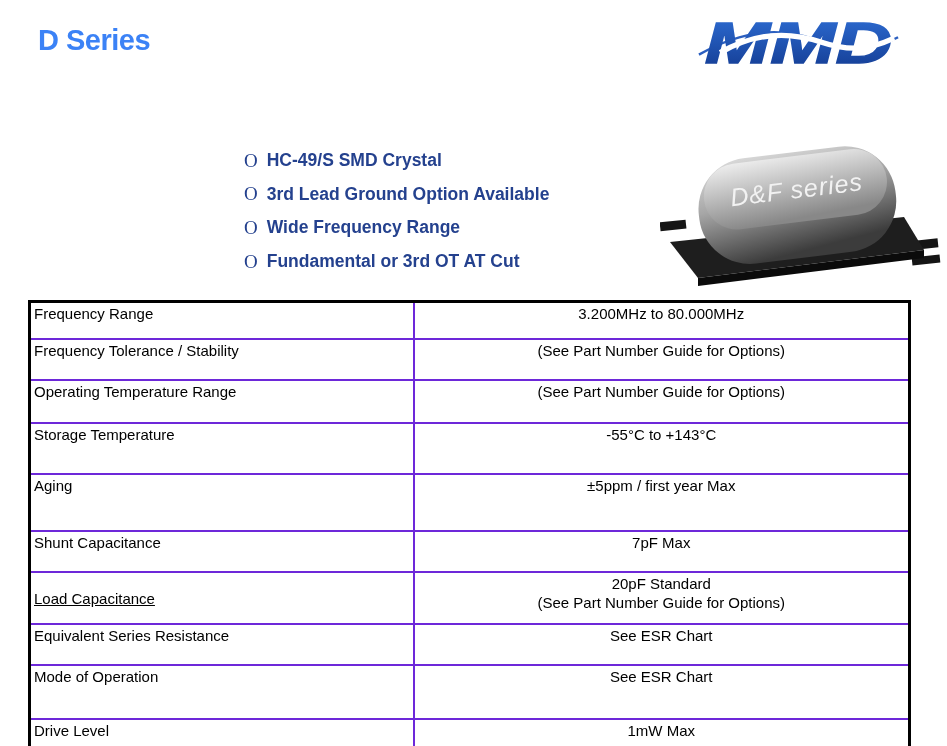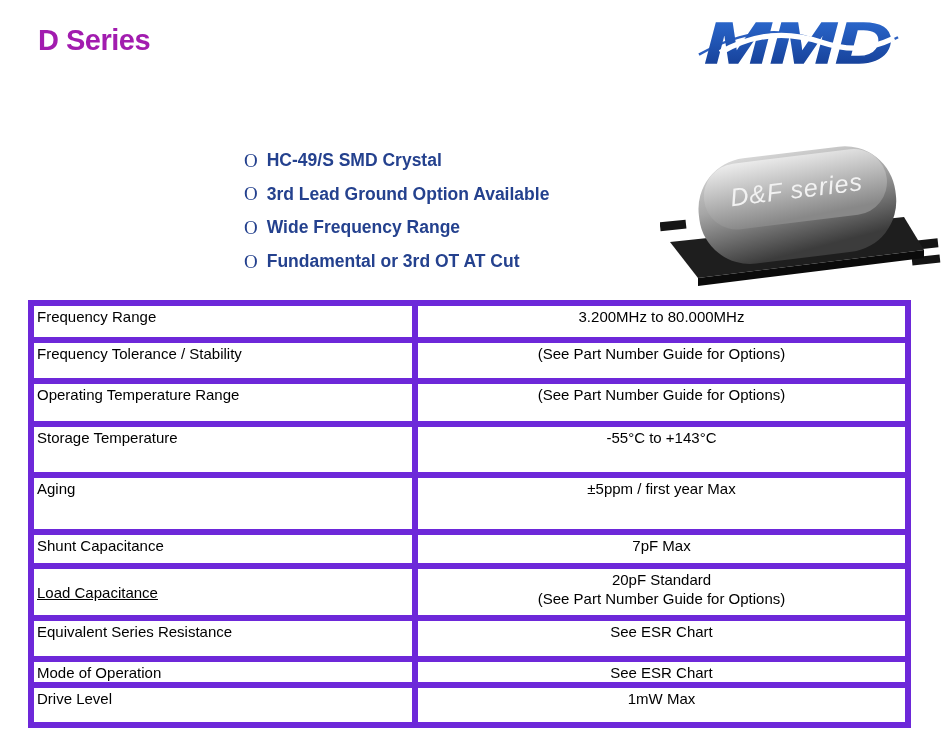--- a/index.html
+++ b/index.html
@@ -9,21 +9,21 @@
     position: relative;
     overflow: hidden;
     font-family: "Liberation Sans", sans-serif;
     color: #000;
   }
   .page { position: absolute; inset: 0; }
 
   
   .title {
     position: absolute; left: 38px; top: 24px;
-    font-size: 29px; font-weight: bold; color: #a21caf;
+    font-size: 29px; font-weight: bold; color: #3b82f6;
     letter-spacing: -0.5px;
   }
 
   
   .logo { position: absolute; left: 696px; top: 14px; width: 205px; height: 58px; }
 
   
   .features {
     position: absolute; left: 244px; top: 144px;
     list-style: none;
@@ -44,36 +44,36 @@
 
   
   table.specs {
     position: absolute; left: 28px; top: 300px;
     width: 883px;
     border-collapse: collapse;
     border: 3px solid #000;
     table-layout: fixed;
   }
   table.specs td {
-    border: 6px solid #6d28d9;
+    border: 2px solid #6d28d9;
     vertical-align: top;
     font-size: 15px;
     line-height: 19px;
   }
   td.spec-name  { width: 384px; padding: 1px 2px 0 3px; text-align: left; }
   td.spec-value { text-align: center; padding-top: 1px; white-space: pre-line; }
   tr:nth-child(1)  { height: 37px; }
   tr:nth-child(2)  { height: 41px; }
   tr:nth-child(3)  { height: 43px; margin-top: 23px; }
   tr:nth-child(4)  { height: 51px; }
   tr:nth-child(5)  { height: 57px; }
-  tr:nth-child(6)  { height: 34px; }
+  tr:nth-child(6)  { height: 41px; }
   tr:nth-child(7)  { height: 52px; }
   tr:nth-child(8)  { height: 41px; }
-  tr:nth-child(9)  { height: 26px; margin-top: 40px; }
+  tr:nth-child(9)  { height: 54px; margin-top: 40px; }
   tr:nth-child(10) { height: 40px; }
   tr:nth-child(7) td.spec-name { vertical-align: middle; text-decoration: underline; }
 </style>
 </head>
 <body>
 
 <div class="page">
 
   <h1 class="title">D Series</h1>
 

